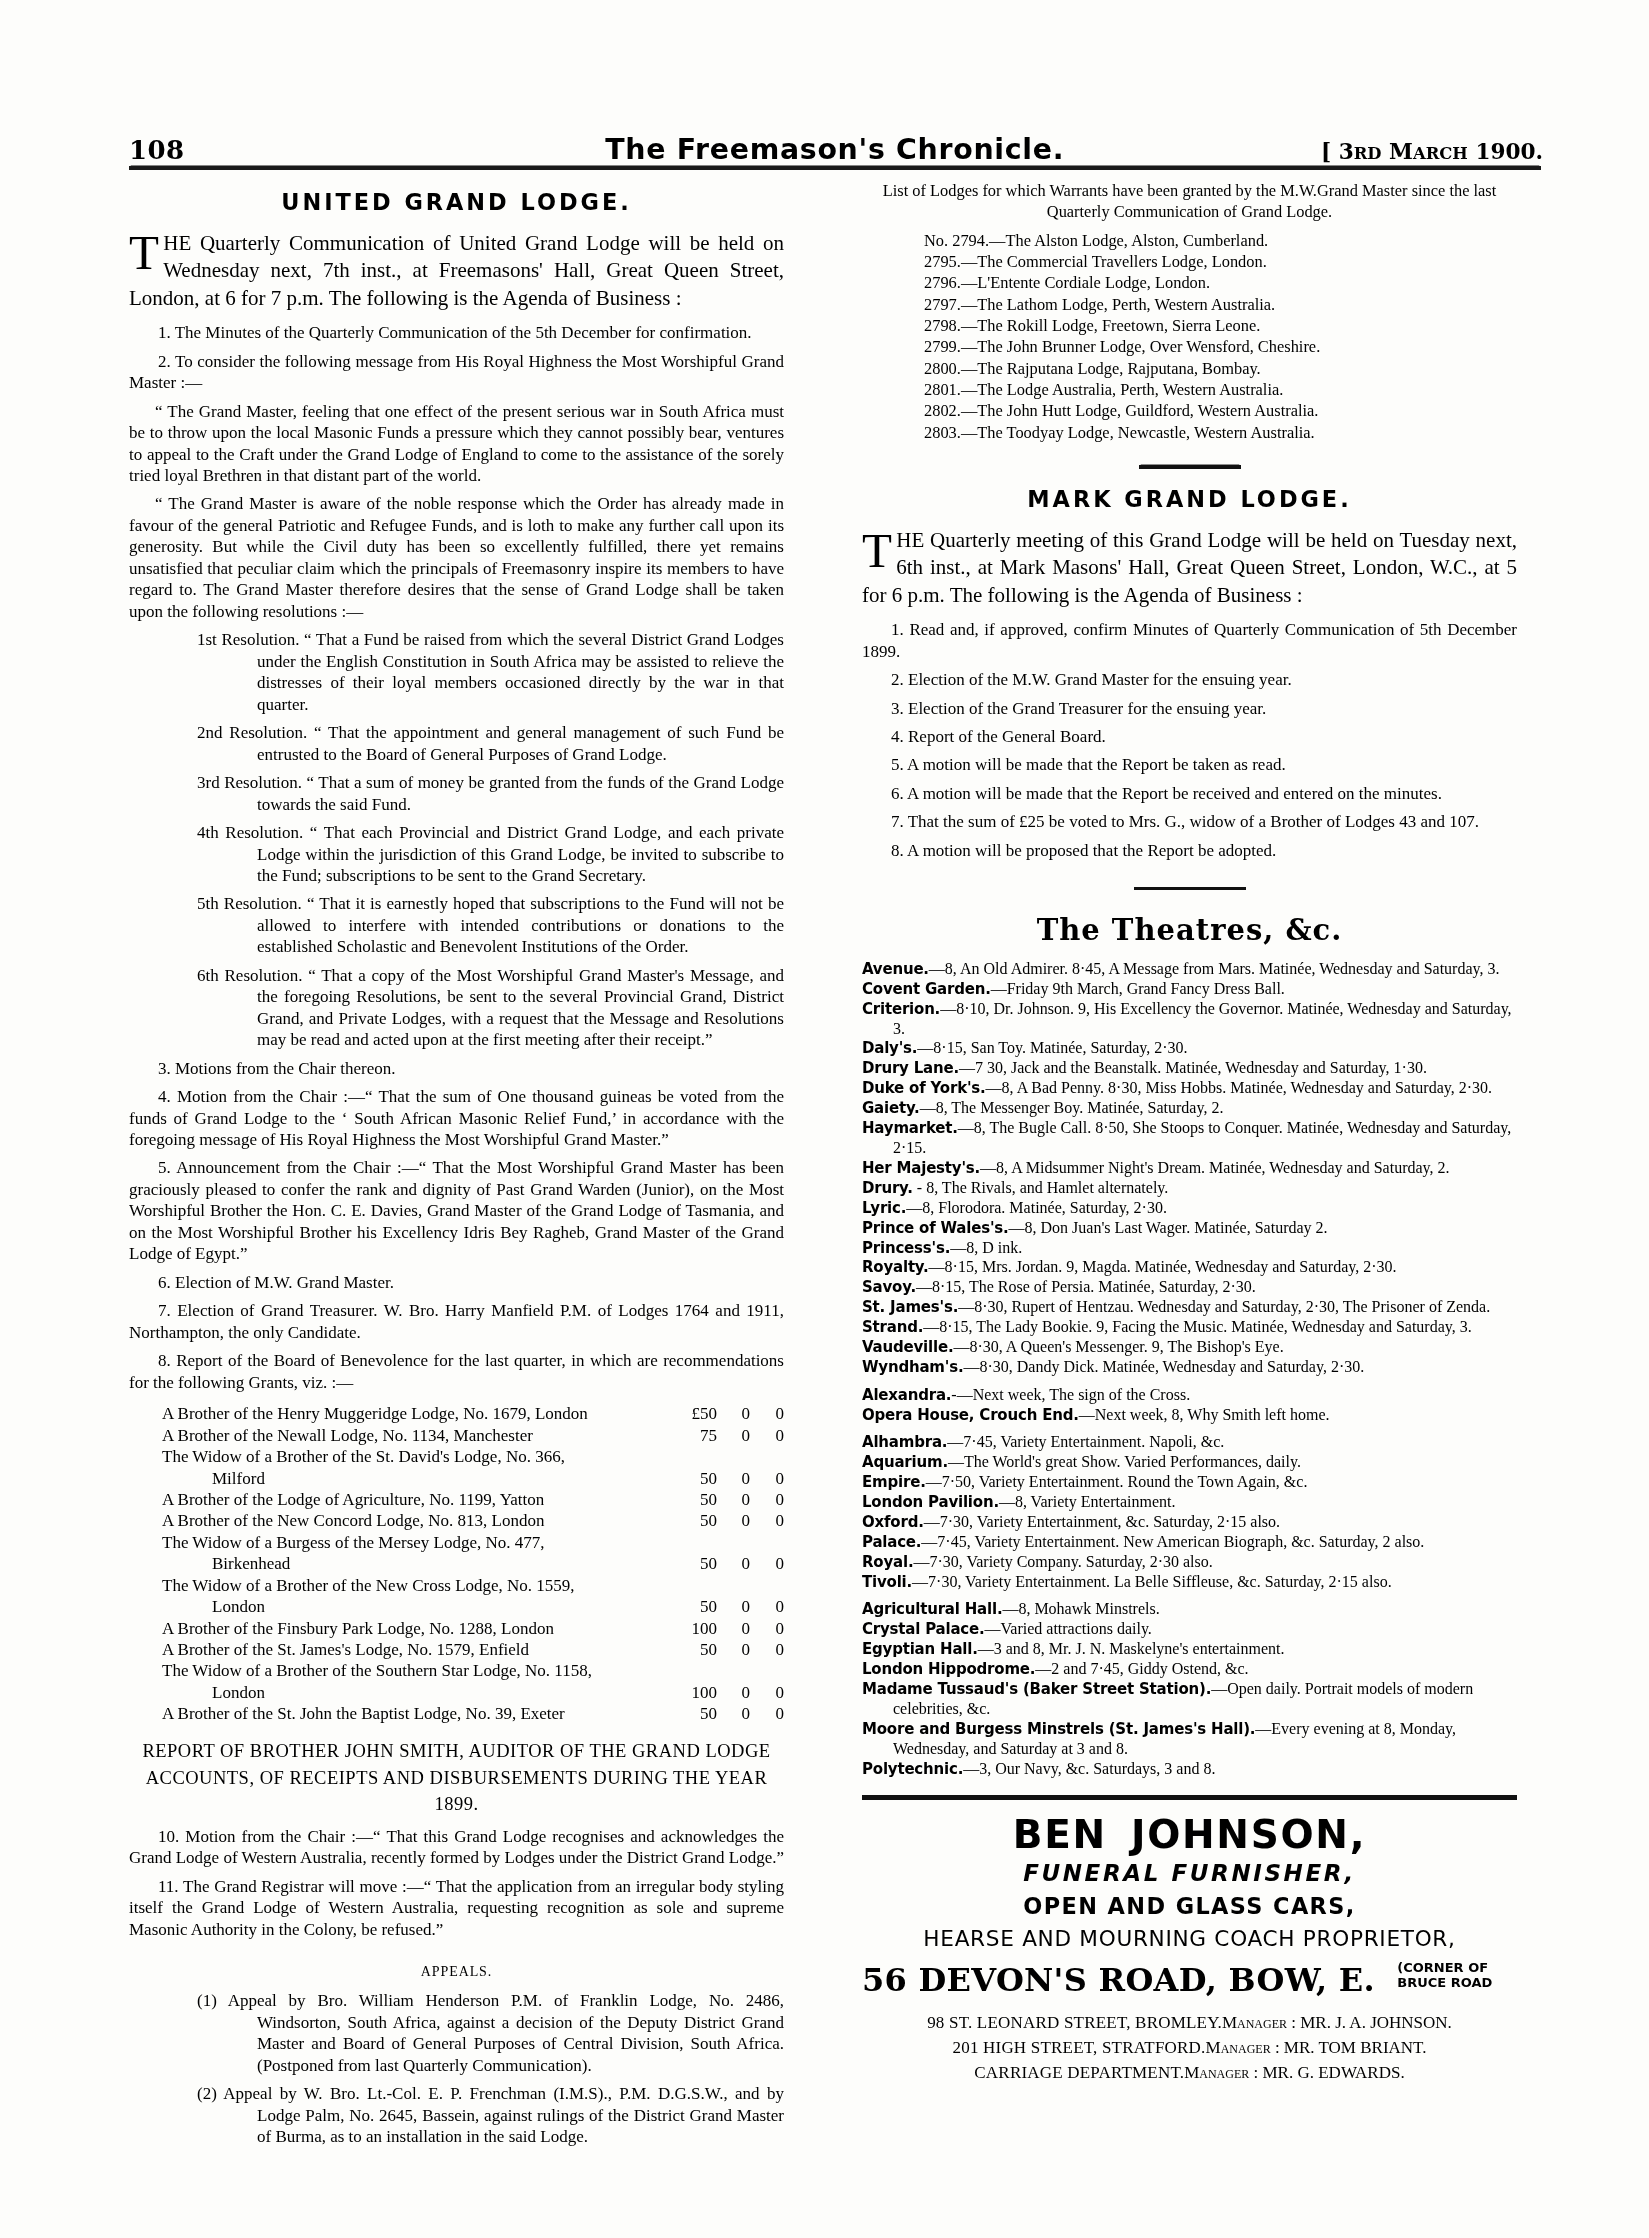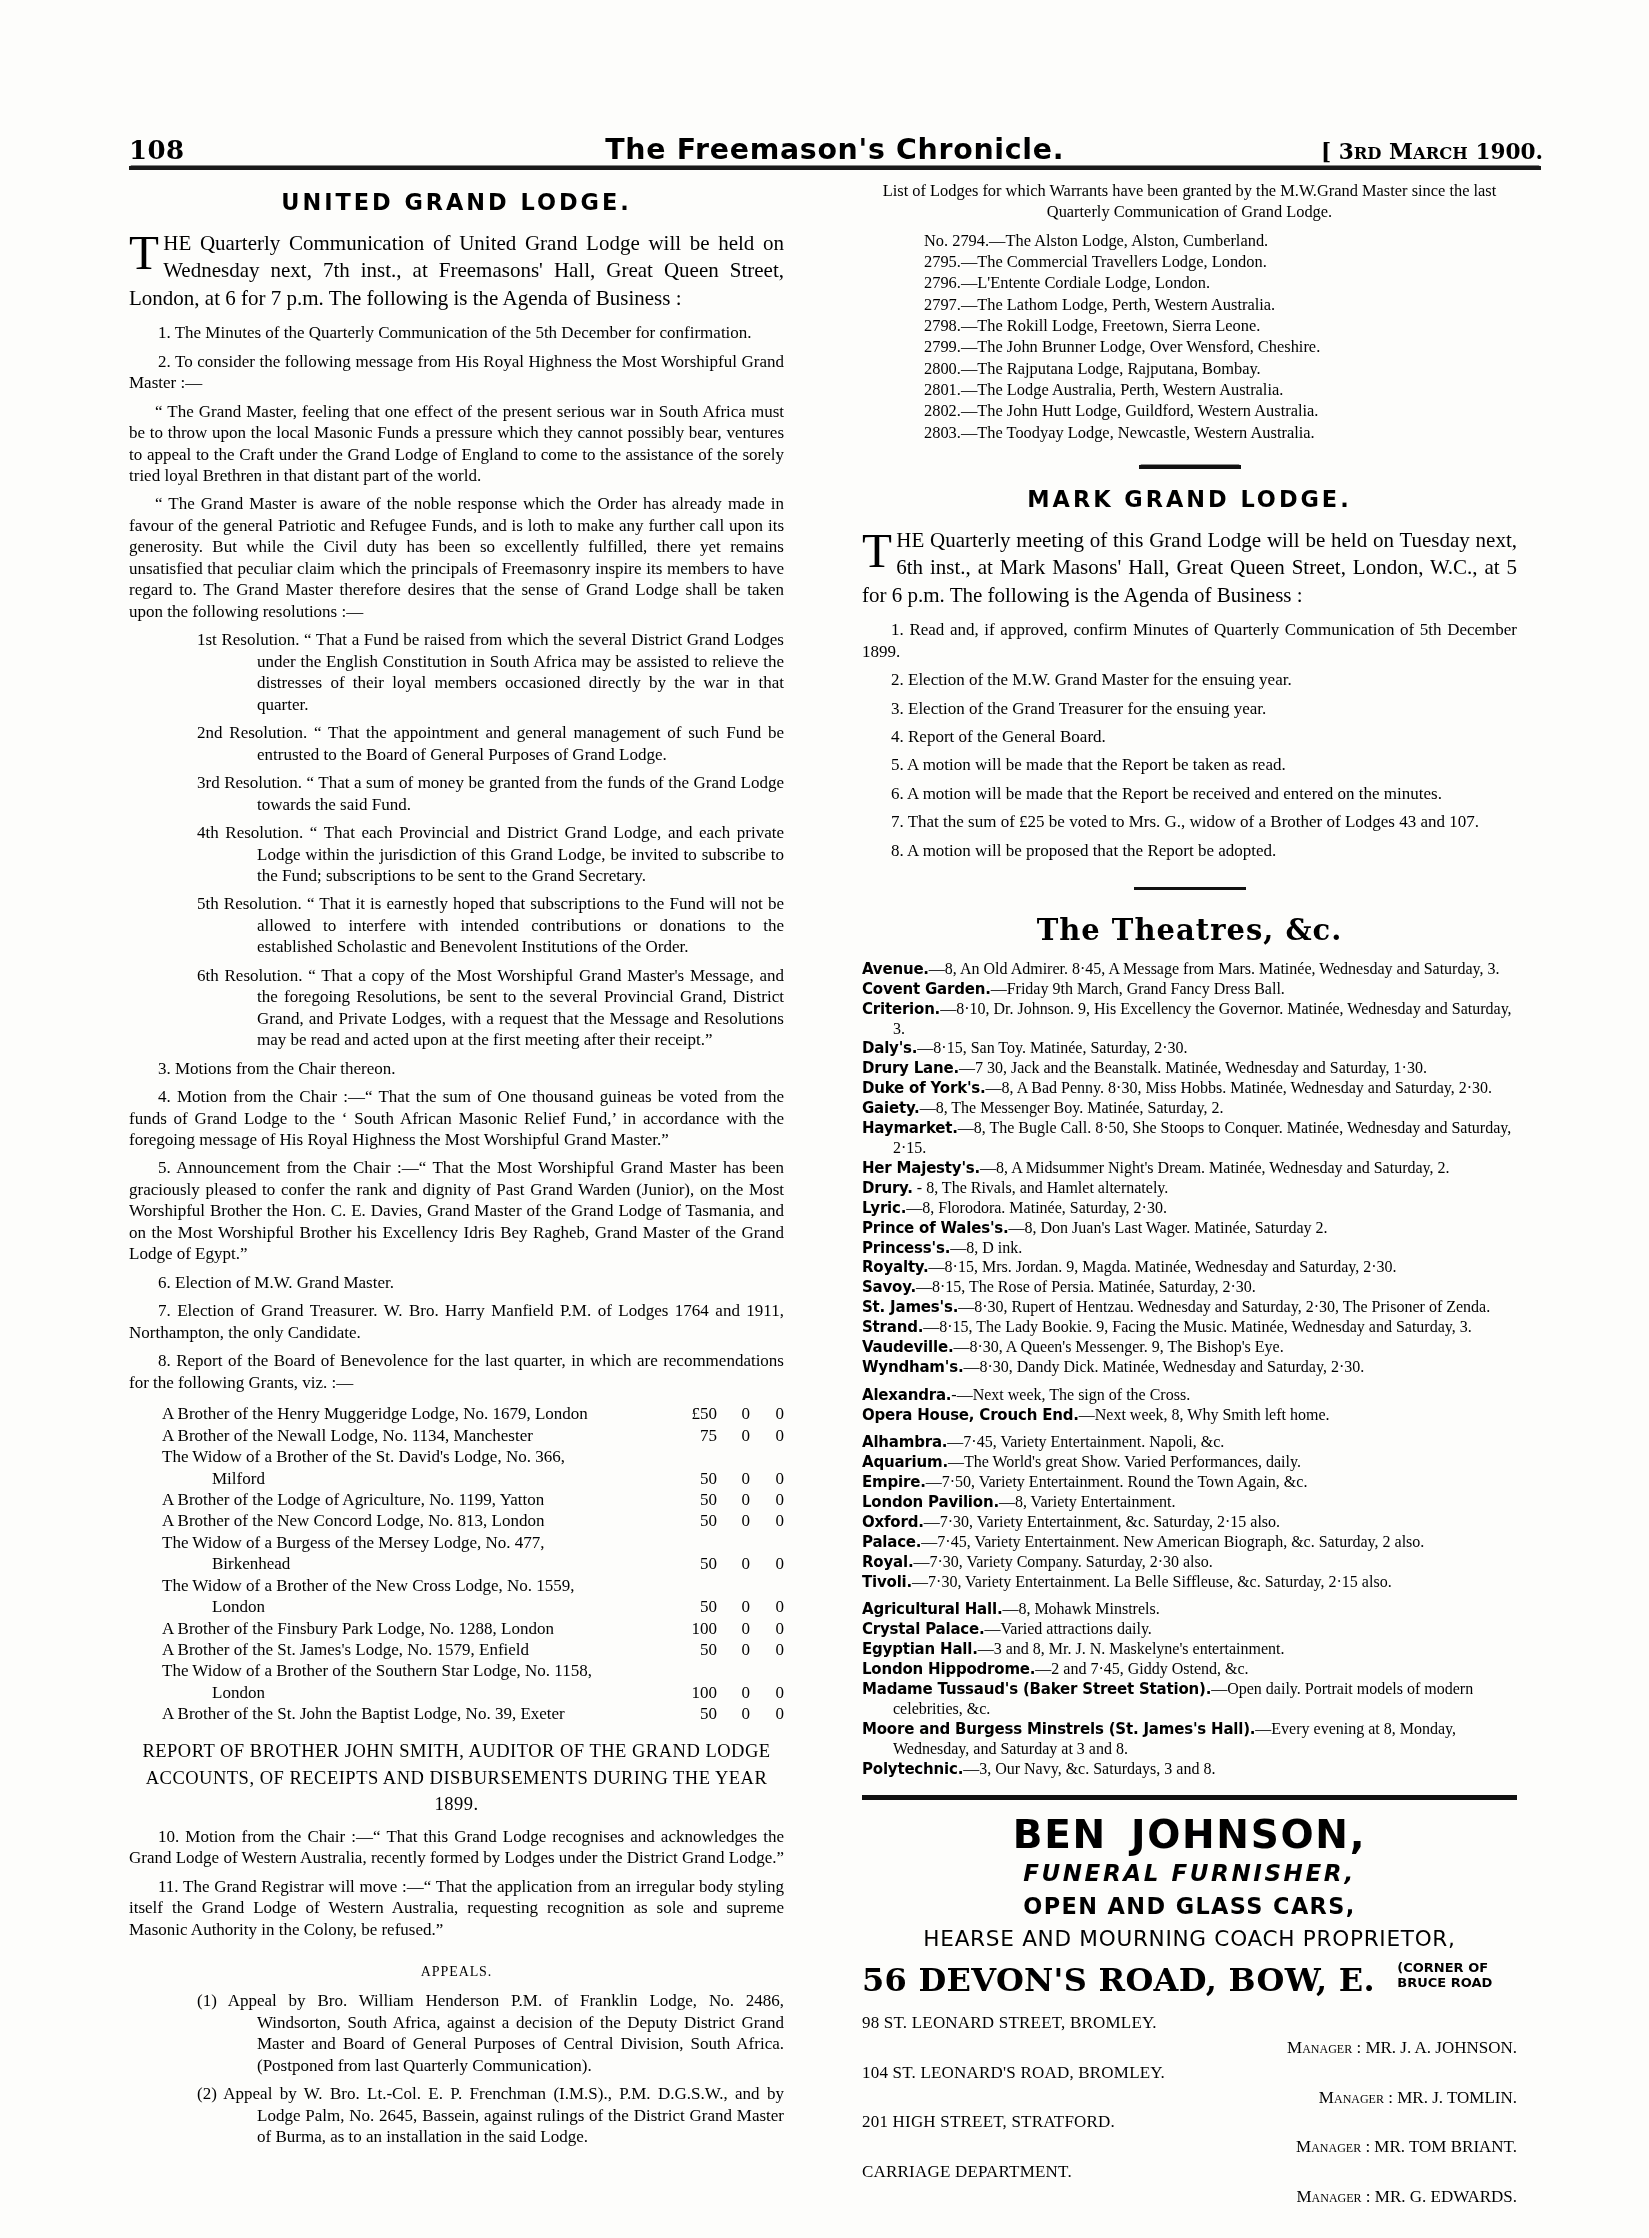--- a/index.html
+++ b/index.html
@@ -257,21 +257,21 @@
   }
   .ad-address .corner {
     font-family: "DejaVu Sans", sans-serif;
     font-size: 13px;
     font-weight: 700;
     line-height: 1.12;
     margin-left: 22.4px;
     padding-bottom: 5.2px;
   }
   .branches { font-size: 17px; line-height: 1.46; }
-  .br-row { display: flex; justify-content: center; flex-direction: column; }
+  .br-row { display: flex; justify-content: center; }
   .br-left { letter-spacing: 0.2px; }
   .br-right { text-align: right; }
   .sc { font-variant: small-caps; }
 </style>
 </head>
 <body>
 
 <div class="page">
 
   <div class="masthead">
@@ -502,24 +502,20 @@
         <div>BRUCE ROAD</div>
       </div>
     </div>
 
     <div class="branches">
       <div class="br-row">
         <div class="br-left sc">98 ST. LEONARD STREET, BROMLEY.</div>
         <div class="br-right sc">Manager : MR. J. A. JOHNSON.</div>
       </div>
       <div class="br-row">
-        <div class="br-left sc">104 ST. LEONARD'S ROAD, BROMLEY.</div>
-        <div class="br-right sc">Manager : MR. J. TOMLIN.</div>
-      </div>
-      <div class="br-row">
         <div class="br-left sc">201 HIGH STREET, STRATFORD.</div>
         <div class="br-right sc">Manager : MR. TOM BRIANT.</div>
       </div>
       <div class="br-row">
         <div class="br-left sc">CARRIAGE DEPARTMENT.</div>
         <div class="br-right sc">Manager : MR. G. EDWARDS.</div>
       </div>
     </div>
   </div>
 

